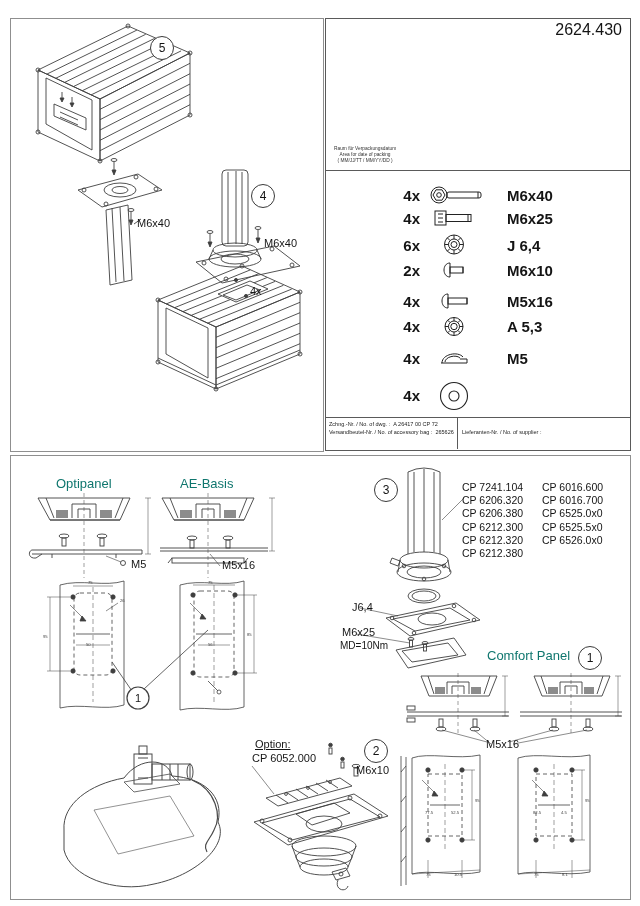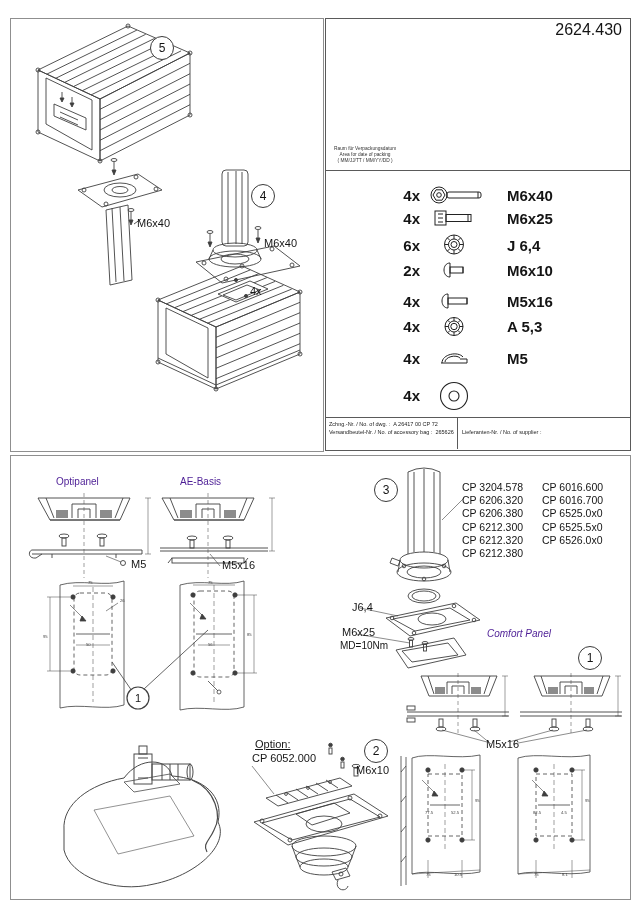--- a/index.html
+++ b/index.html
@@ -2,21 +2,21 @@
 <html><head>
 <meta charset="utf-8">
 <style>
   html,body{margin:0;padding:0;background:#e8e8e8;}
   .page{position:relative;width:640px;height:906px;background:#ffffff;
         font-family:"Liberation Sans",sans-serif;color:#141414;overflow:hidden;}
   .box{position:absolute;border:1px solid #8f8f8f;background:#fff;}
   .dkbox{position:absolute;border:1px solid #5a5a5a;background:#fff;}
   .art{position:absolute;overflow:visible;}
   .lbl{position:absolute;white-space:nowrap;color:#161616;font-size:11px;}
-  .ttl{position:absolute;white-space:nowrap;color:#4c1d95;font-size:10px;}
+  .ttl{position:absolute;white-space:nowrap;color:#0f766e;font-size:13px;}
   .circ{position:absolute;width:22px;height:22px;border:1.2px solid #3a3a3a;border-radius:50%;
         text-align:center;line-height:22px;font-size:12px;background:#fff;}
   .qty{position:absolute;width:30px;text-align:right;font-size:15px;font-weight:600;}
   .plabel{position:absolute;font-size:15px;font-weight:600;}
   .tinyline{font-size:5.5px;line-height:8px;white-space:nowrap;color:#222;}
   .pack{font-size:4.8px;line-height:5.8px;color:#333;white-space:nowrap;}
   .dim{position:absolute;font-size:4.2px;color:#444;white-space:nowrap;}
   .cpblock{position:absolute;left:470px;top:20px;width:152px;text-align:right;}
   .cp{font-size:27px;line-height:32px;letter-spacing:1px;display:block;}
   .model{font-size:16px;line-height:19px;display:block;}
@@ -422,36 +422,36 @@
       <line x1="20" y1="146" x2="58" y2="154" stroke-width="0.6"></line>
       <line x1="16" y1="172" x2="70" y2="181" stroke-width="0.6"></line>
     </g>
   </svg>
   <div class="circ" style="left:374px;top:478px;"><span>3</span></div>
   <span class="lbl" style="left:352px;top:601px;">J6,4</span>
   <span class="lbl" style="left:342px;top:626px;">M6x25</span>
   <span class="lbl" style="left:340px;top:640px;font-size:10px;">MD=10Nm</span>
 
   <div style="position:absolute;left:462px;top:481px;font-size:10.5px;line-height:13.2px;">
-    <div>CP 3204.578</div>
+    <div>CP 7241.104</div>
     <div>CP 6206.320</div>
     <div>CP 6206.380</div>
     <div>CP 6212.300</div>
     <div>CP 6212.320</div>
     <div>CP 6212.380</div>
   </div>
   <div style="position:absolute;left:542px;top:481px;font-size:10.5px;line-height:13.2px;">
     <div>CP 6016.600</div>
     <div>CP 6016.700</div>
     <div>CP 6525.0x0</div>
     <div>CP 6525.5x0</div>
     <div>CP 6526.0x0</div>
   </div>
 
-  <span class="ttl" style="left:487px;top:628px;font-style:italic;">Comfort Panel</span>
+  <span class="ttl" style="left:487px;top:648px;">Comfort Panel</span>
   <div class="circ" style="left:578px;top:646px;"><span>1</span></div>
 
   <svg class="art" style="left:405px;top:672px;" width="108" height="80" viewBox="0 0 108 80">
     <g stroke="#3f3f3f" fill="none" stroke-width="0.9">
       <path d="M16,4 L92,4 L84,24 L24,24 Z"></path>
       <line x1="23" y1="4" x2="29" y2="22"></line>
         <line x1="85" y1="4" x2="79" y2="22"></line>
       <path d="M42,22 L42,10 L64,10 L64,22 M47,22 L47,14 L59,14 L59,22"></path>
       <rect x="30" y="15" width="10" height="7" fill="#8c8c8c" stroke="none"></rect>
       <rect x="66" y="15" width="10" height="7" fill="#8c8c8c" stroke="none"></rect>

